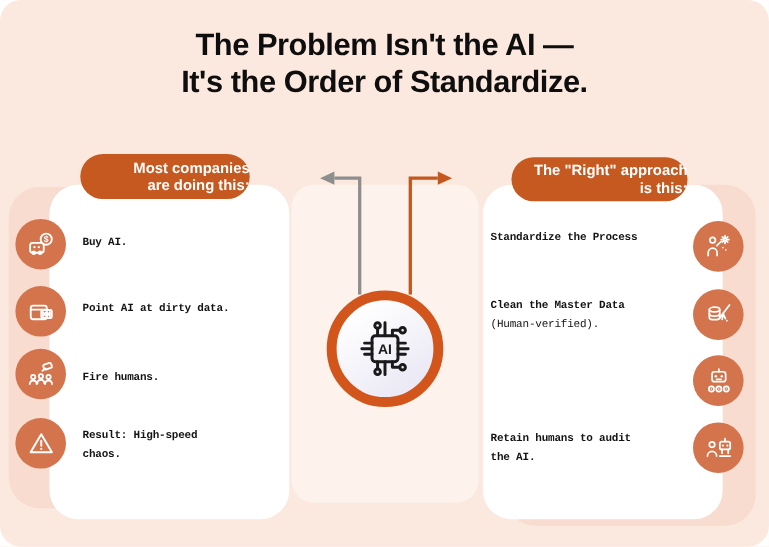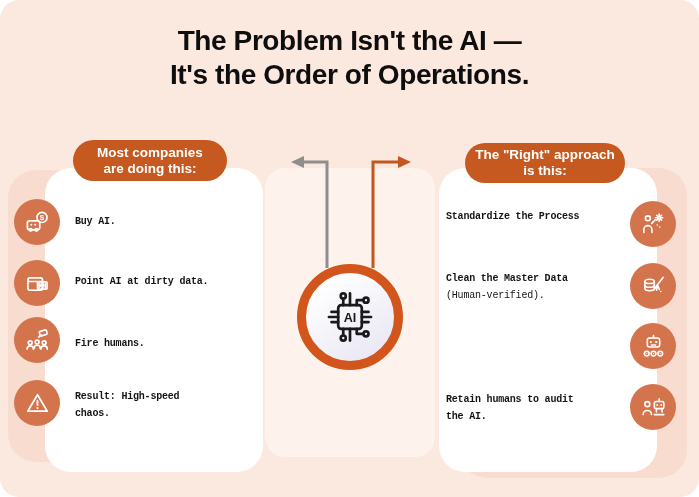--- a/index.html
+++ b/index.html
@@ -19,21 +19,21 @@
   
   .panel { position:absolute; top:168px; width:218px; height:304px; }
   .panel-left  { left:45px; }
   .panel-right { left:439px; }
   .underlay { position:absolute; background:#f8dcd0; border-radius:28px; }
   .underlay-left  { top:2px; bottom:10px; left:-37px; right:20px; }
   .underlay-right { top:0px; bottom:-6px; right:-30px; left:20px; }
   .card { position:absolute; inset:0; background:#ffffff; border-radius:26px; }
 
   .badge { position:absolute; background:#c6591f; color:#ffffff; border-radius:22px;
-           display:flex; flex-direction:column; justify-content:center; text-align:center;
+           display:flex; flex-direction:column; justify-content:center; text-align:right;
            font-weight:bold; font-size:13.5px; line-height:16px; z-index:3; }
   .badge-left  { left:28px; top:-28px; width:154px; height:41px; }
   .badge-right { left:26px; top:-25px; width:160px; height:40px; }
 
   .icircle { position:absolute; width:46px; height:46px; border-radius:50%;
            background:#d3744c; display:flex; align-items:center; justify-content:center;
            z-index:4; }
   .icircle svg { width:27px; height:27px; }
 
   .ltxt, .rtxt { position:absolute; color:#141414; font-size:10px; font-weight:bold;
@@ -49,21 +49,21 @@
            background:linear-gradient(145deg,#ffffff 15%,#e9e7f4 90%);
            display:flex; align-items:center; justify-content:center; z-index:2; }
 </style>
 </head>
 <body>
 
 <div class="canvas">
 
   <div class="title">
     <div>The Problem Isn't the AI —</div>
-    <div>It's the Order of Operations.</div>
+    <div>It's the Order of Standardize.</div>
   </div>
 
   <div class="center-backdrop"></div>
 
   <div class="panel panel-left">
     <div class="underlay underlay-left"></div>
     <div class="card"></div>
     <div class="badge badge-left">
       <div>Most companies</div>
       <div>are doing this:</div>

